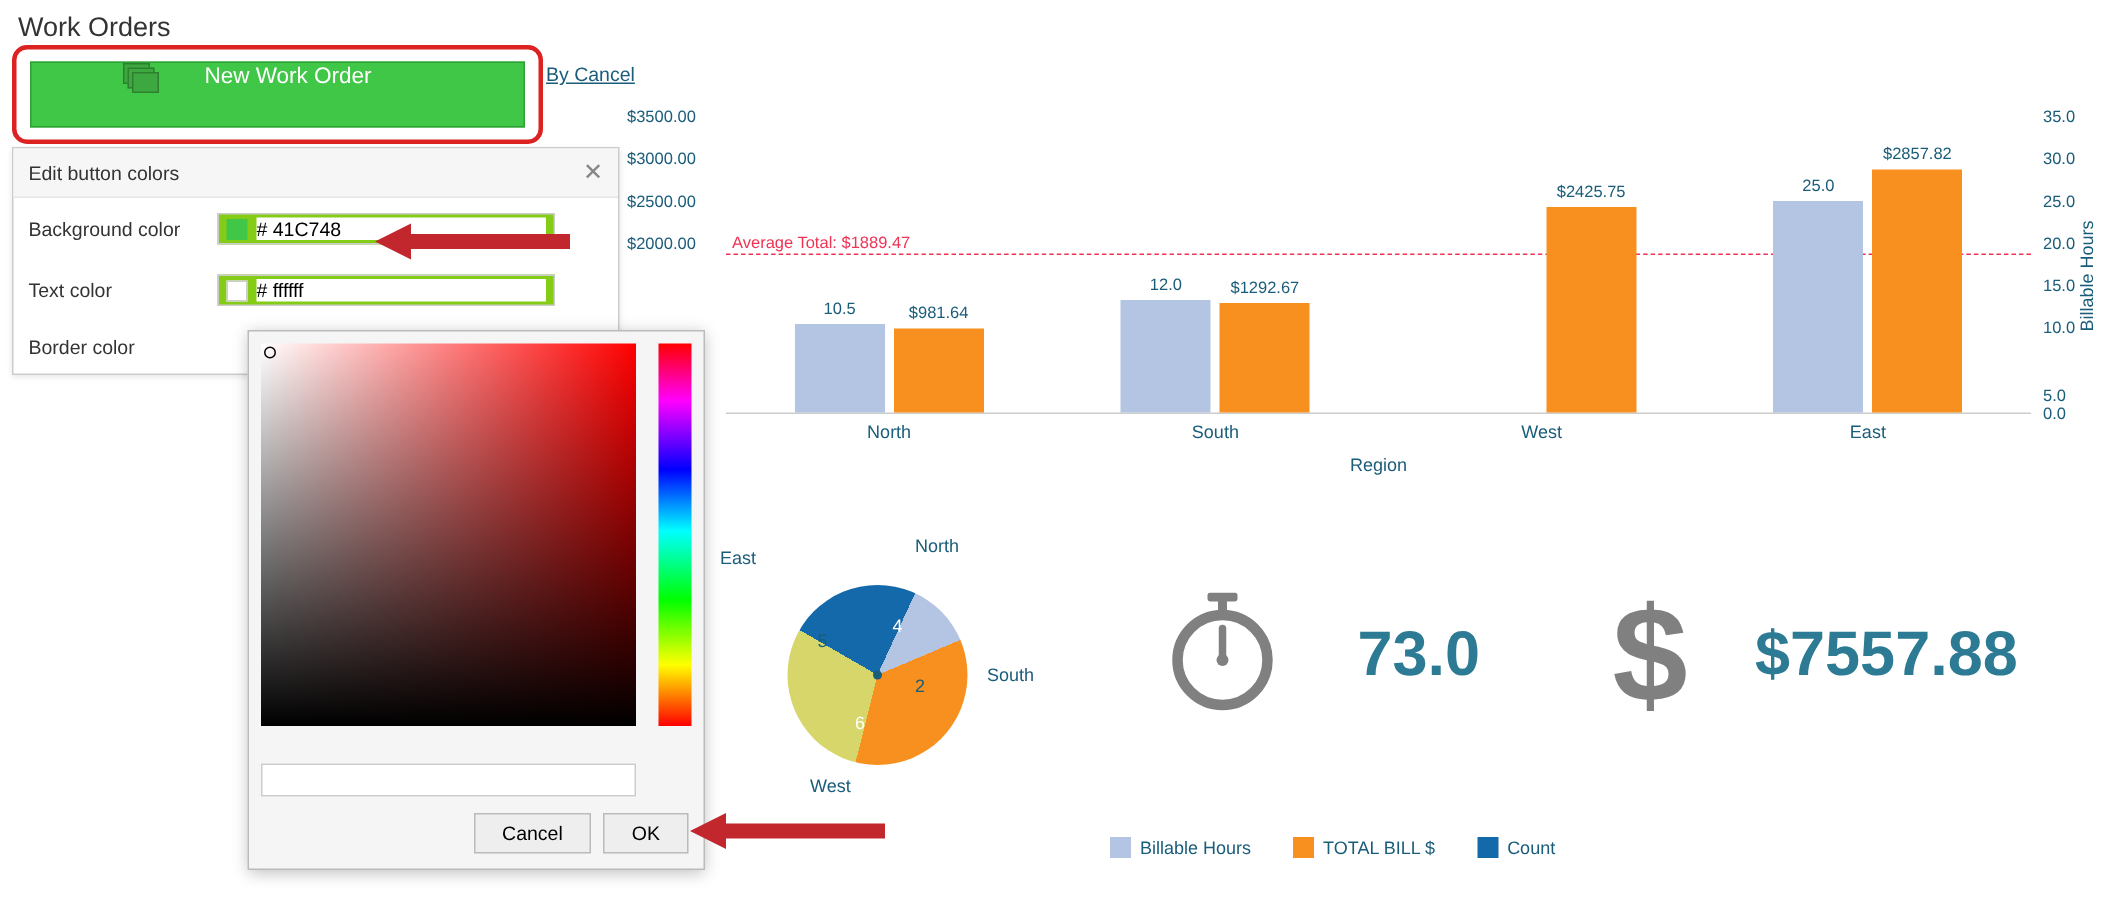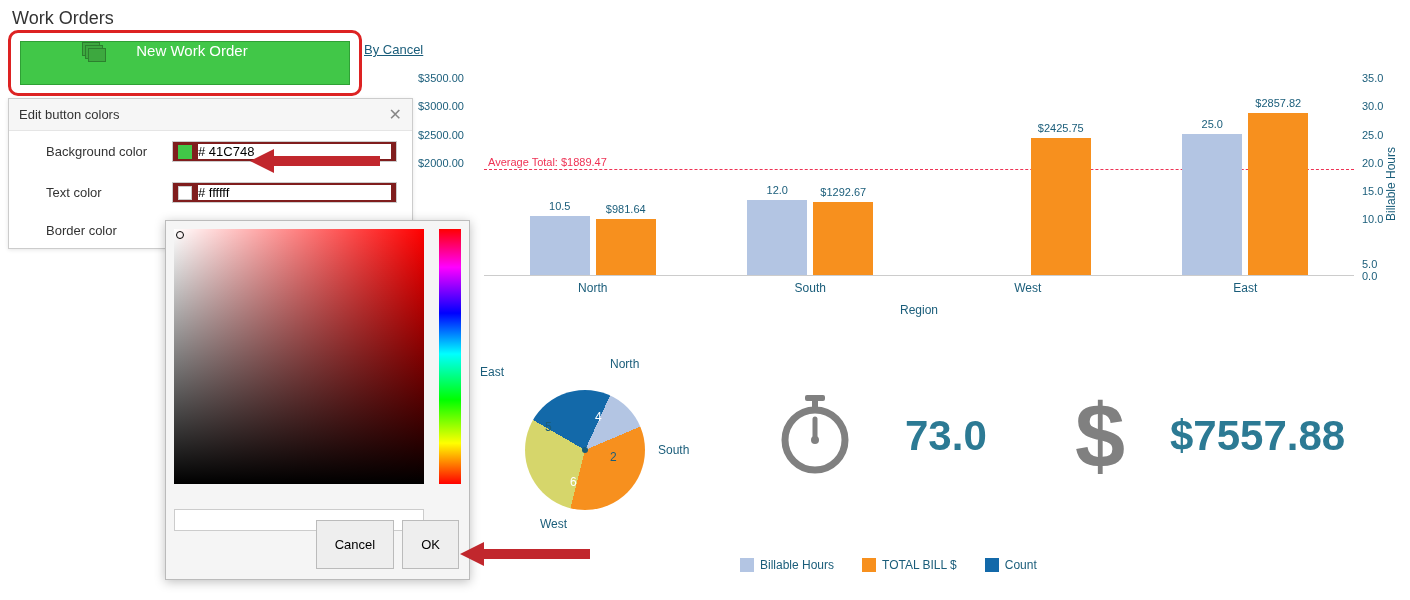--- a/index.html
+++ b/index.html
@@ -28,23 +28,23 @@
 
   .edit-panel {
     position: absolute; left: 8px; top: 98px; width: 405px; background: #fff;
     border: 1px solid #ccc; box-shadow: 0 1px 4px rgba(0,0,0,0.1);
     font-size: 13px; color: #333;
   }
   .edit-hdr { display: flex; justify-content: space-between; align-items: center;
     padding: 6px 10px; border-bottom: 1px solid #e5e5e5; background: #f6f6f6; }
   .edit-hdr .close { color: #888; font-size: 16px; cursor: pointer; }
   .edit-row { display: flex; align-items: center; padding: 10px; gap: 8px; }
-  .edit-row .lbl { width: 118px; margin-left: 27px; }
+  .edit-row .lbl { width: 118px; }
   .swatch-in { display: flex; align-items: center; border: 1px solid #ccc;
-    padding: 2px 5px; gap: 6px; width: 225px; background: #7f1d1d; }
+    padding: 2px 5px; gap: 6px; width: 225px; background: #84cc16; }
   .swatch-in .sw { width: 14px; height: 14px; }
   .swatch-in input { border: none; outline: none; font-size: 13px; flex: 1; }
 
   .arrow {
     position: absolute; width: 130px; height: 28px;
   }
   .arrow svg { width: 100%; height: 100%; }
   .arrow1 { left: 250px; top: 147px; }
   .arrow2 { left: 460px; top: 540px; }
 
@@ -61,21 +61,21 @@
   .picker-dot { position: absolute; left: 2px; top: 2px; width: 8px; height: 8px;
     border: 1px solid #000; border-radius: 50%; }
   .hue-strip { position: absolute; right: 8px; top: 8px; width: 22px; height: 255px;
     background: linear-gradient(to bottom,
       #ff0000 0%, #ff00ff 15%, #0000ff 33%, #00ffff 49%,
       #00ff00 67%, #ffff00 84%, #ff0000 100%);
   }
   .picker-input { position: absolute; left: 8px; bottom: 48px; width: 250px;
     height: 22px; border: 1px solid #ccc; background: #fff; padding: 2px 4px; }
   .picker-btns { position: absolute; right: 10px; bottom: 10px; display: flex; gap: 8px; }
-  .picker-btns button { padding: 16px 18px; font-size: 13px; background: #eee;
+  .picker-btns button { padding: 5px 18px; font-size: 13px; background: #eee;
     border: 1px solid #bbb; cursor: pointer; }
 
   
   .chart-title { position: absolute; left: 364px; top: 42px; font-size: 13px;
     color: #1a5d7a; text-decoration: underline; }
   .chart-wrap { position: absolute; left: 420px; top: 60px; width: 970px; height: 260px; }
   .chart-area { position: absolute; left: 64px; top: 18px; width: 870px; height: 198px;
     border-bottom: 1px solid #ccc; }
   .ytick { position: absolute; left: -66px; width: 60px; text-align: left; font-size: 11px; color: #1a5d7a; }
   .ytick2 { position: absolute; right: -48px; width: 40px; text-align: left; font-size: 11px; color: #1a5d7a; }

